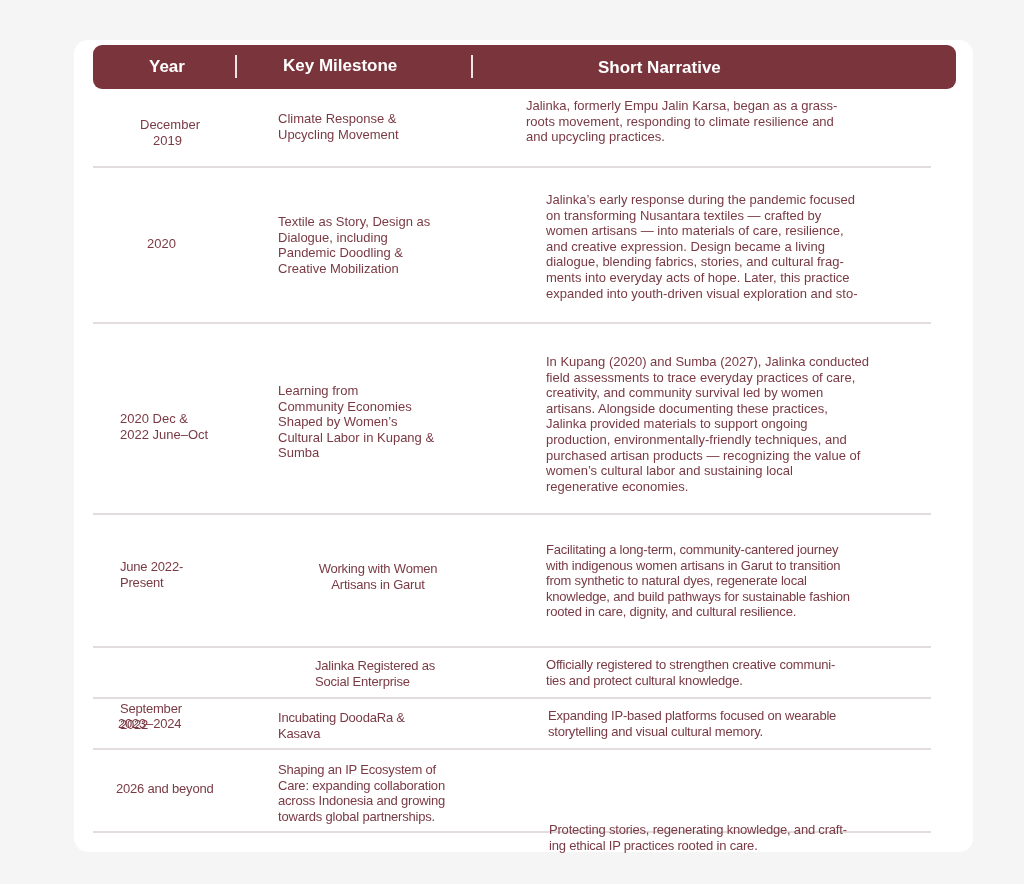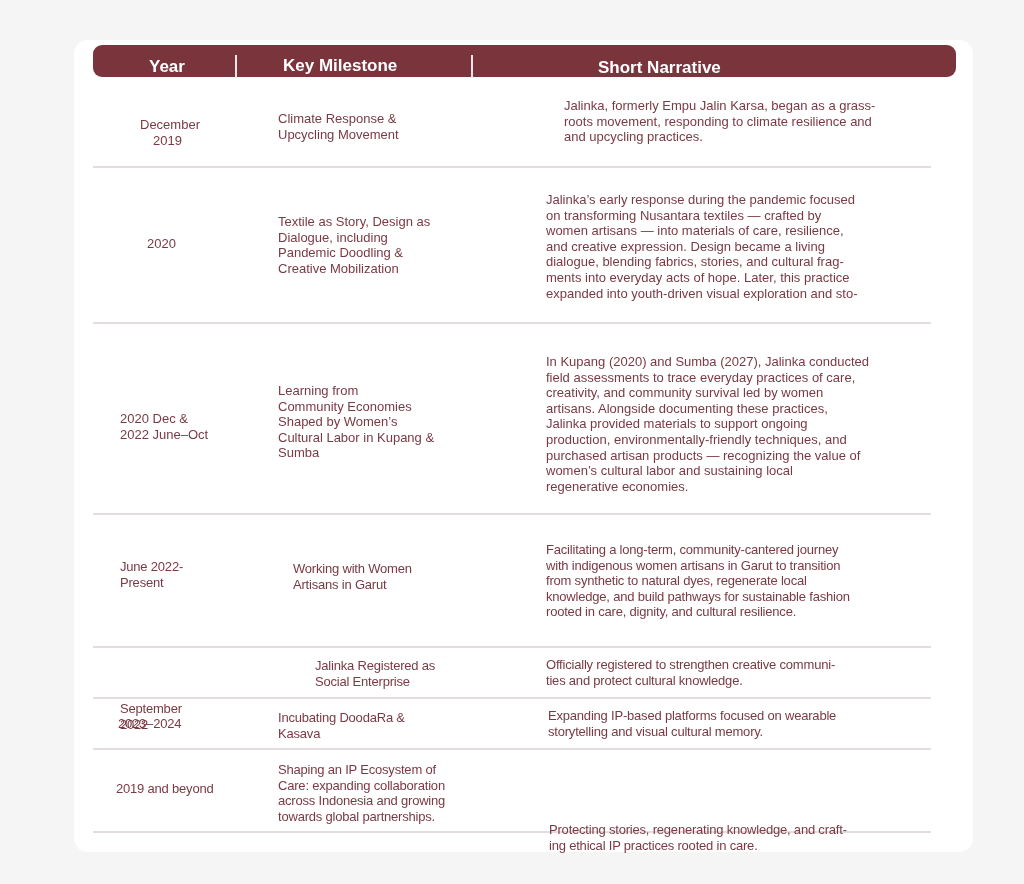--- a/index.html
+++ b/index.html
@@ -9,21 +9,21 @@
       font-family: "Liberation Sans", "DejaVu Sans", sans-serif;
       position: relative; overflow: hidden;
     }
     .card {
       position: absolute; left: 74px; top: 40px;
       width: 899px; height: 812px;
       background: #ffffff; border-radius: 14px;
     }
     .header {
       position: absolute; left: 93px; top: 45px;
-      width: 863px; height: 32px;
+      width: 863px; height: 44px;
       background: #7a343c; border-radius: 9px;
       color: #ffffff; font-weight: bold; font-size: 17px;
     }
     .header .h { position: absolute; top: 12px; }
     .header .h-year { left: 56px; }
     .header .h-mile { left: 190px; top: 11px; }
     .header .h-narr { left: 505px; top: 13px; }
     .header .sep { position: absolute; top: 10px; width: 1.5px; height: 23px; background: #f3e3e5; }
     .header .sep1 { left: 142px; }
     .header .sep2 { left: 378px; }
@@ -49,21 +49,21 @@
 
 <div class="row" style="top:89px;height:77px;">
   <div class="cell" style="left:47px;top:28px;">
     <div>December</div>
     <div style="padding-left:13px">2019</div>
   </div>
   <div class="cell mile" style="left:185px;top:22px;">
     <div>Climate Response &amp;</div>
     <div>Upcycling Movement</div>
   </div>
-  <div class="cell narr" style="left:471px;top:9px;">
+  <div class="cell narr" style="left:433px;top:9px;">
     <div>Jalinka, formerly Empu Jalin Karsa, began as a grass-</div>
     <div>roots movement, responding to climate resilience and</div>
     <div>and upcycling practices.</div>
   </div>
 </div>
 
 <div class="row" style="top:168px;height:154px;">
   <div class="cell" style="left:54px;top:68px;">
     <div>2020</div>
   </div>
@@ -107,21 +107,21 @@
     <div>women’s cultural labor and sustaining local</div>
     <div>regenerative economies.</div>
   </div>
 </div>
 
 <div class="row cond" style="top:515px;height:131px;">
   <div class="cell" style="left:27px;top:44px;">
     <div>June 2022-</div>
     <div>Present</div>
   </div>
-  <div class="cell mile" style="left:200px;top:46px;">
+  <div class="cell mile" style="left:185px;top:46px;text-align:center;">
     <div>Working with Women</div>
     <div>Artisans in Garut</div>
   </div>
   <div class="cell narr" style="left:453px;top:27px;">
     <div>Facilitating a long-term, community-cantered journey</div>
     <div>with indigenous women artisans in Garut to transition</div>
     <div>from synthetic to natural dyes, regenerate local</div>
     <div>knowledge, and build pathways for sustainable fashion</div>
     <div>rooted in care, dignity, and cultural resilience.</div>
   </div>
@@ -151,21 +151,21 @@
     <div>Kasava</div>
   </div>
   <div class="cell narr" style="left:455px;top:9px;">
     <div>Expanding IP-based platforms focused on wearable</div>
     <div>storytelling and visual cultural memory.</div>
   </div>
 </div>
 
 <div class="row cond" style="top:750px;height:81px;">
   <div class="cell" style="left:23px;top:31px;">
-    <div>2019 and beyond</div>
+    <div>2026 and beyond</div>
   </div>
   <div class="cell mile" style="left:185px;top:12px;">
     <div>Shaping an IP Ecosystem of</div>
     <div>Care: expanding collaboration</div>
     <div>across Indonesia and growing</div>
     <div>towards global partnerships.</div>
   </div>
   <div class="cell narr" style="left:456px;top:24px;margin-top:48px;">
     <div>Protecting stories, regenerating knowledge, and craft-</div>
     <div>ing ethical IP practices rooted in care.</div>

